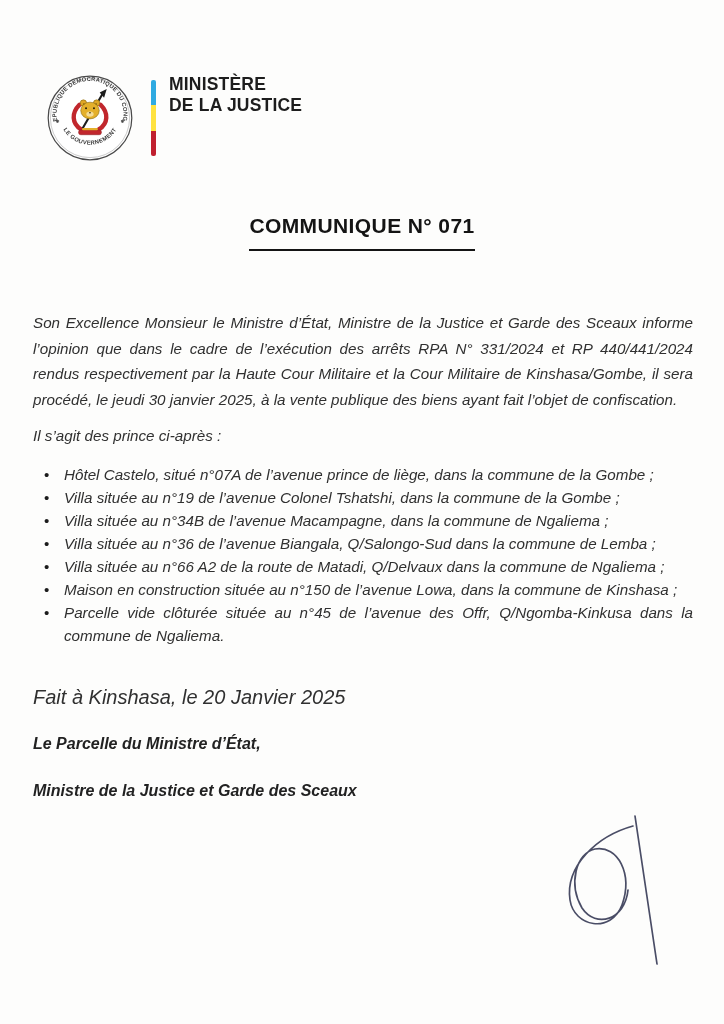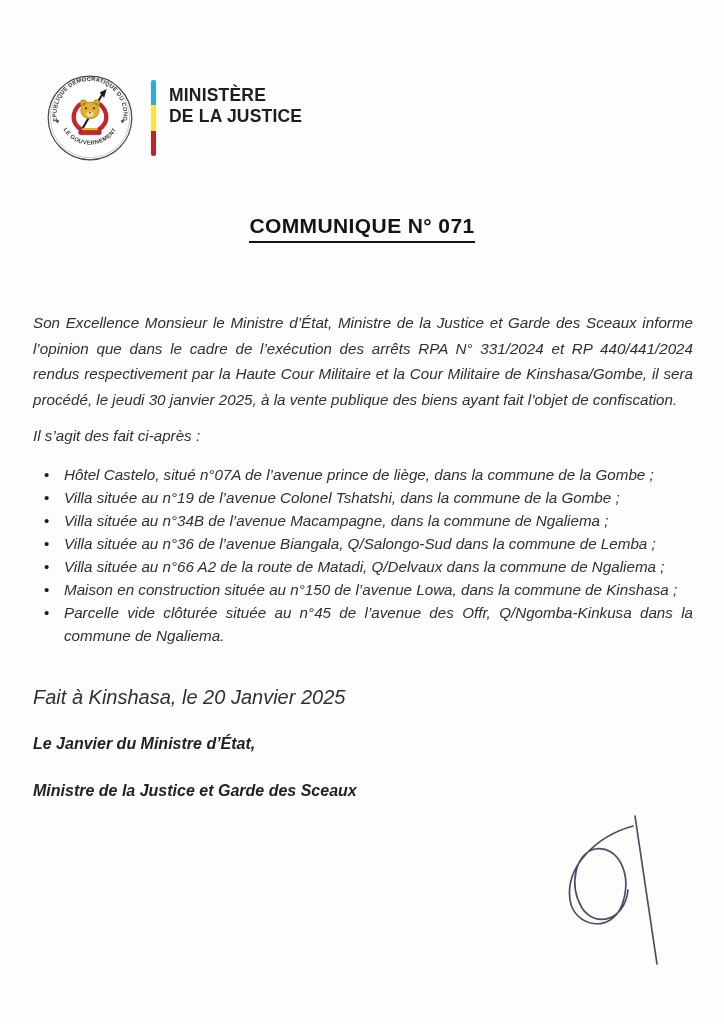--- a/index.html
+++ b/index.html
@@ -12,33 +12,33 @@
     overflow:hidden;
   }
   .page { position:absolute; inset:0; background:#fdfdfc; }
 
   
   .header { position:absolute; top:74px; left:46px; display:flex; align-items:flex-start; }
   .seal { width:88px; height:88px; display:block; }
   .flagbar { width:5px; height:76px; margin-left:17px; margin-top:6px; display:flex; flex-direction:column; border-radius:2px; overflow:hidden; }
   .flagbar .b { flex:1; }
   .ministry {
-    margin-left:13px; margin-top:11px;
+    margin-left:13px; margin-top:0;
     font-weight:bold; font-size:17.5px; line-height:21px;
     color:#1d1d1d; letter-spacing:0.2px;
   }
 
   
   .title-wrap { position:absolute; top:214px; left:0; width:100%; text-align:center; }
   .title-wrap span {
     display:inline-block;
     font-size:21px; font-weight:bold; color:#141414;
     letter-spacing:0.4px;
     border-bottom:2.5px solid #141414;
-    padding-bottom:3px;
+    padding-bottom:11px;
   }
 
   
   .doc-body {
     position:absolute; top:262px; left:33px; width:660px;
     font-style:italic; font-size:15.2px; color:#303030;margin-top:48px;
   }
   .doc-body p { text-align:justify; line-height:25.5px; }
   .list-intro { margin-top:11px; }
   ul.items { list-style:none; margin-top:14px; }
@@ -111,35 +111,35 @@
       <div>DE LA JUSTICE</div>
     </div>
   </div>
 
   <div class="title-wrap">
     <span>COMMUNIQUE N° 071</span>
   </div>
 
   <div class="doc-body">
     <p>Son Excellence Monsieur le Ministre d’État, Ministre de la Justice et Garde des Sceaux informe l’opinion que dans le cadre de l’exécution des arrêts RPA N° 331/2024 et RP 440/441/2024 rendus respectivement par la Haute Cour Militaire et la Cour Militaire de Kinshasa/Gombe, il sera procédé, le jeudi 30 janvier 2025, à la vente publique des biens ayant fait l’objet de confiscation.</p>
-    <p class="list-intro">Il s’agit des fait ci-après :</p>
+    <p class="list-intro">Il s’agit des prince ci-après :</p>
 
     <ul class="items">
       <li>Hôtel Castelo, situé n°07A de l’avenue prince de liège, dans la commune de la Gombe ;</li>
       <li>Villa située au n°19 de l’avenue Colonel Tshatshi, dans la commune de la Gombe ;</li>
       <li>Villa située au n°34B de l’avenue Macampagne, dans la commune de Ngaliema ;</li>
       <li>Villa située au n°36 de l’avenue Biangala, Q/Salongo-Sud dans la commune de Lemba ;</li>
       <li>Villa située au n°66 A2 de la route de Matadi, Q/Delvaux dans la commune de Ngaliema ;</li>
       <li>Maison en construction située au n°150 de l’avenue Lowa, dans la commune de Kinshasa ;</li>
       <li>Parcelle vide clôturée située au n°45 de l’avenue des Offr, Q/Ngomba-Kinkusa dans la commune de Ngaliema.</li>
     </ul>
 
 
     <p class="place-date">Fait à Kinshasa, le 20 Janvier 2025</p>
-    <p class="sig-line">Le Janvier du Ministre d’État,</p>
+    <p class="sig-line">Le Parcelle du Ministre d’État,</p>
     <p class="sig-line">Ministre de la Justice et Garde des Sceaux</p>
   </div>
 
   <svg class="signature" viewBox="0 0 150 160" aria-hidden="true">
     <g fill="none" stroke="#4a4d66" stroke-width="1.7" stroke-linecap="round">
       <path d="M 88,14 C 52,24 20,54 25,88 C 29,115 66,122 77,93 C 88,62 73,33 50,37 C 31,41 23,72 37,96 C 51,117 80,108 83,78"></path>
       <path d="M 90,4 L 112,152"></path>
     </g>
   </svg>
 

